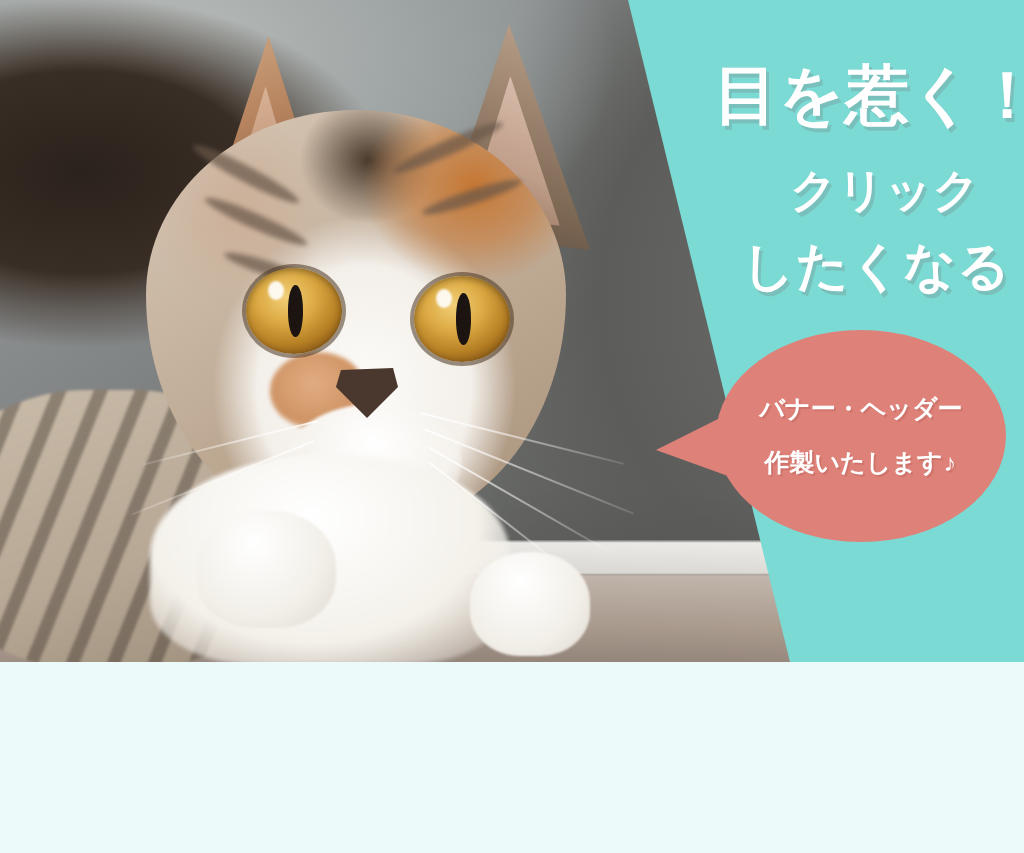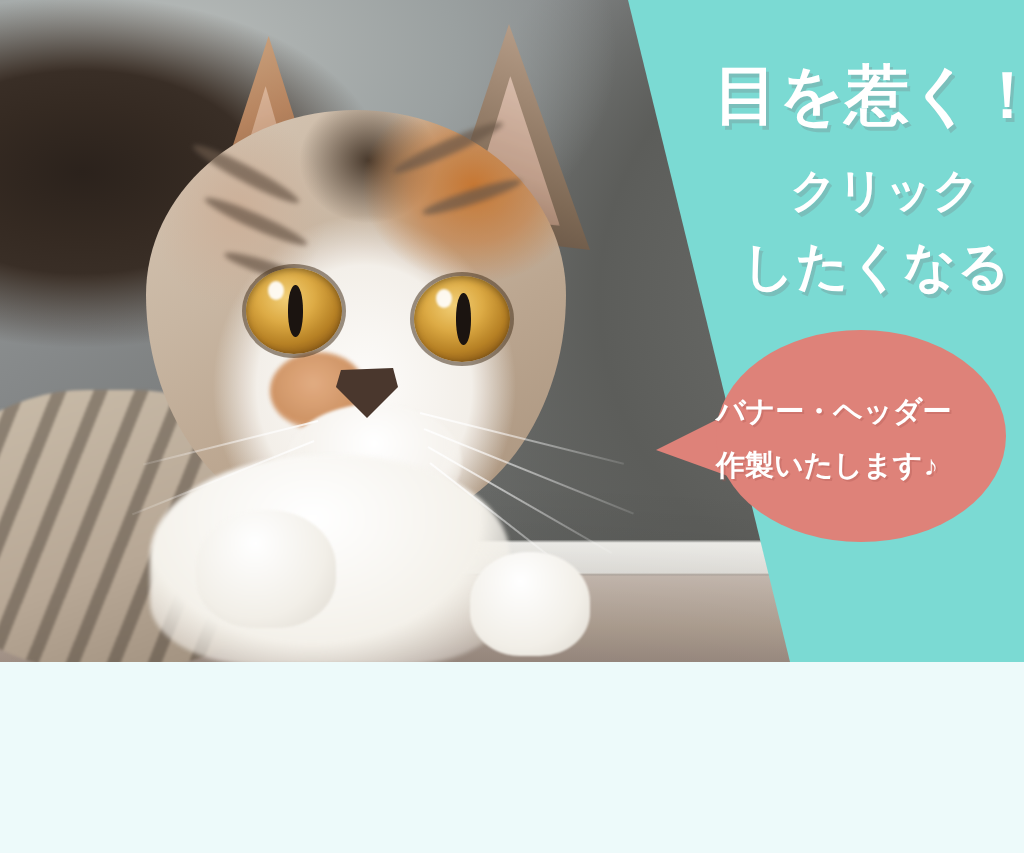--- a/index.html
+++ b/index.html
@@ -171,22 +171,22 @@
   #bubble{
     position:absolute; left:716px; top:330px; width:290px; height:212px;
     background:#DE8279; border-radius:50%;
   }
   #bubble-tail{
     position:absolute; left:656px; top:414px; width:72px; height:62px;
     background:#DE8279;
     clip-path:polygon(0% 58%, 100% 0%, 100% 100%);
   }
   .bubble-line{
-    position:absolute; width:100%; text-align:left; color:#ffffff;
-    font-weight:700; font-size:29px; white-space:nowrap;
+    position:absolute; width:100%; text-align:center; color:#ffffff;
+    font-weight:700; font-size:25px; white-space:nowrap;
     text-shadow:2px 2px 0 rgba(170,85,78,.30);
   }
   #bubble-l1{top:62px;}
   #bubble-l2{top:116px;font-family:Liberation Mono, monospace;}
 
   
   #tagbar{
     position:absolute; left:0; top:662px; width:1024px; height:191px;
     background:#EDFAFA;
   }

